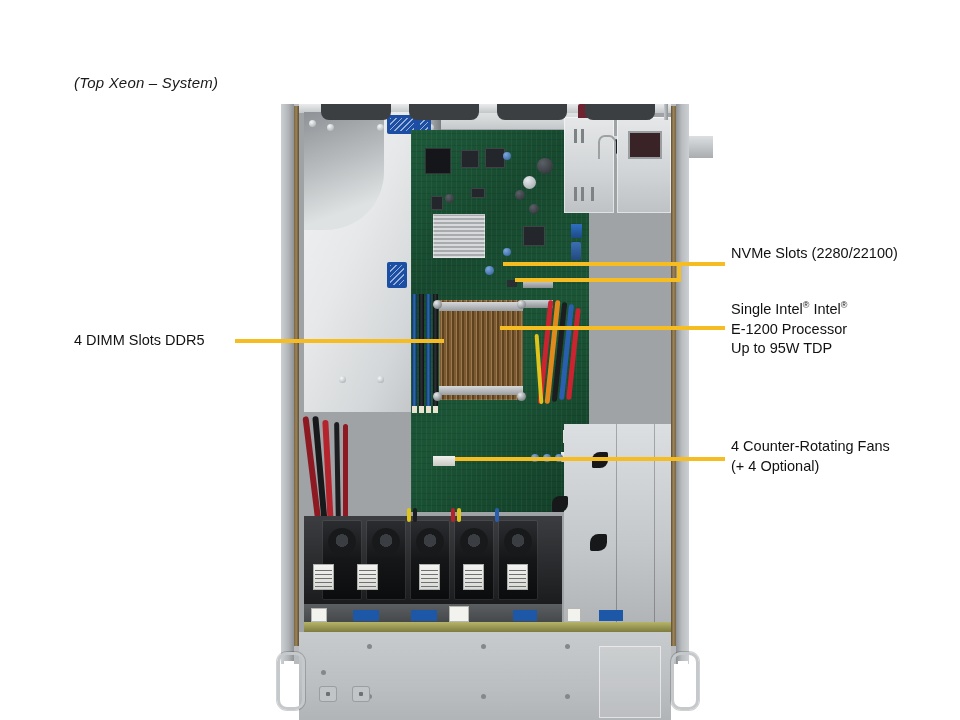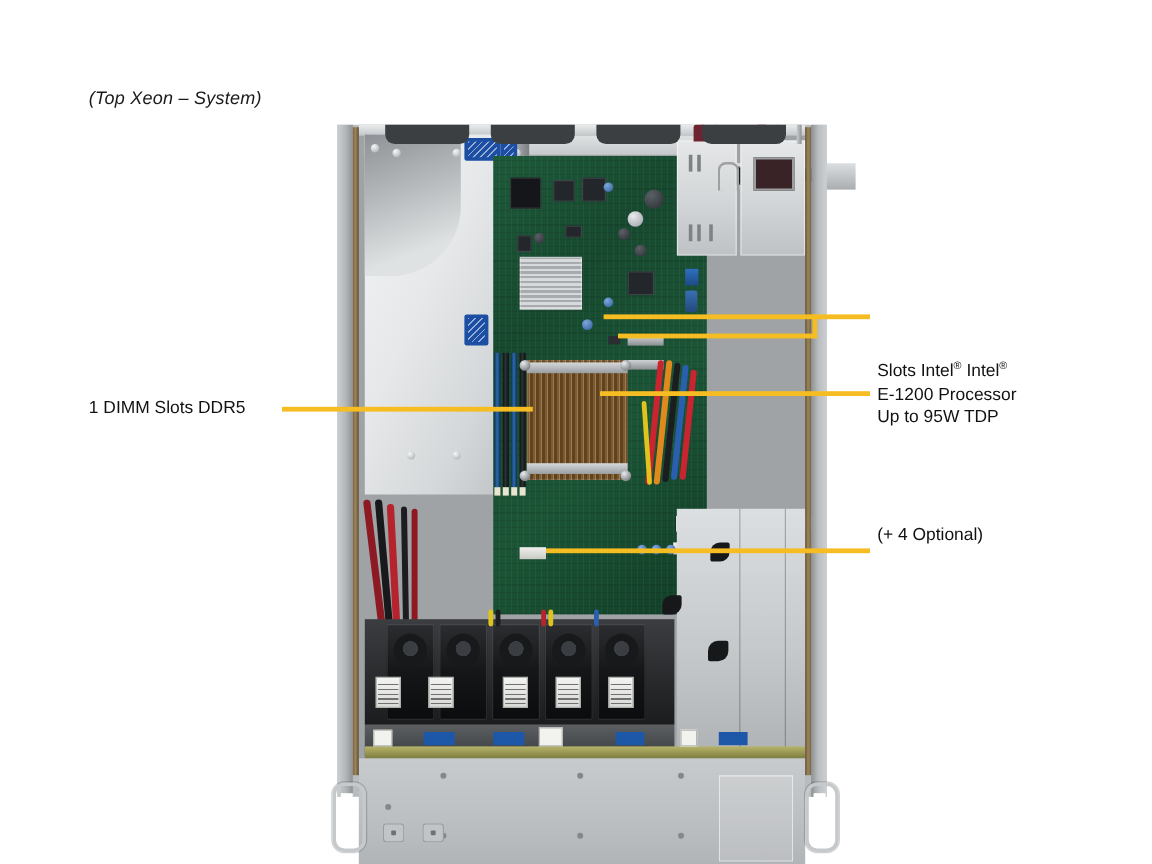--- a/index.html
+++ b/index.html
@@ -441,29 +441,31 @@
   <div class="lead v" style="left:677px;top:262px;height:20px;"></div>
   <div class="lead h" style="left:677px;top:262px;width:48px;"></div>
 
   <div class="lead h" style="left:500px;top:326px;width:225px;"></div>
 
   <div class="lead h" style="left:455px;top:457px;width:270px;"></div>
 
   <div class="lead h" style="left:235px;top:339px;width:209px;"></div>
 
   <div class="callout" id="cl-m2">
+    <span class="ln">NVMe Slots (2280/22100)</span>
   </div>
 
   <div class="callout" id="cl-cpu">
-    <span class="ln"><span>Slots Intel</span><sup>®</sup><span> Intel</span><sup>®</sup></span>
+    <span class="ln"><span>Single Intel</span><sup>®</sup><span> Intel</span><sup>®</sup></span>
     <span class="ln">E-1200 Processor</span>
     <span class="ln">Up to 95W TDP</span>
   </div>
 
   <div class="callout" id="cl-fan">
+    <span class="ln">4 Counter-Rotating  Fans</span>
     <span class="ln">(+ 4 Optional)</span>
   </div>
 
   <div class="callout" id="cl-dimm">
-    <span class="ln">1 DIMM Slots DDR5</span>
+    <span class="ln">4 DIMM Slots DDR5</span>
   </div>
 
 </div>
 
 </body></html>

